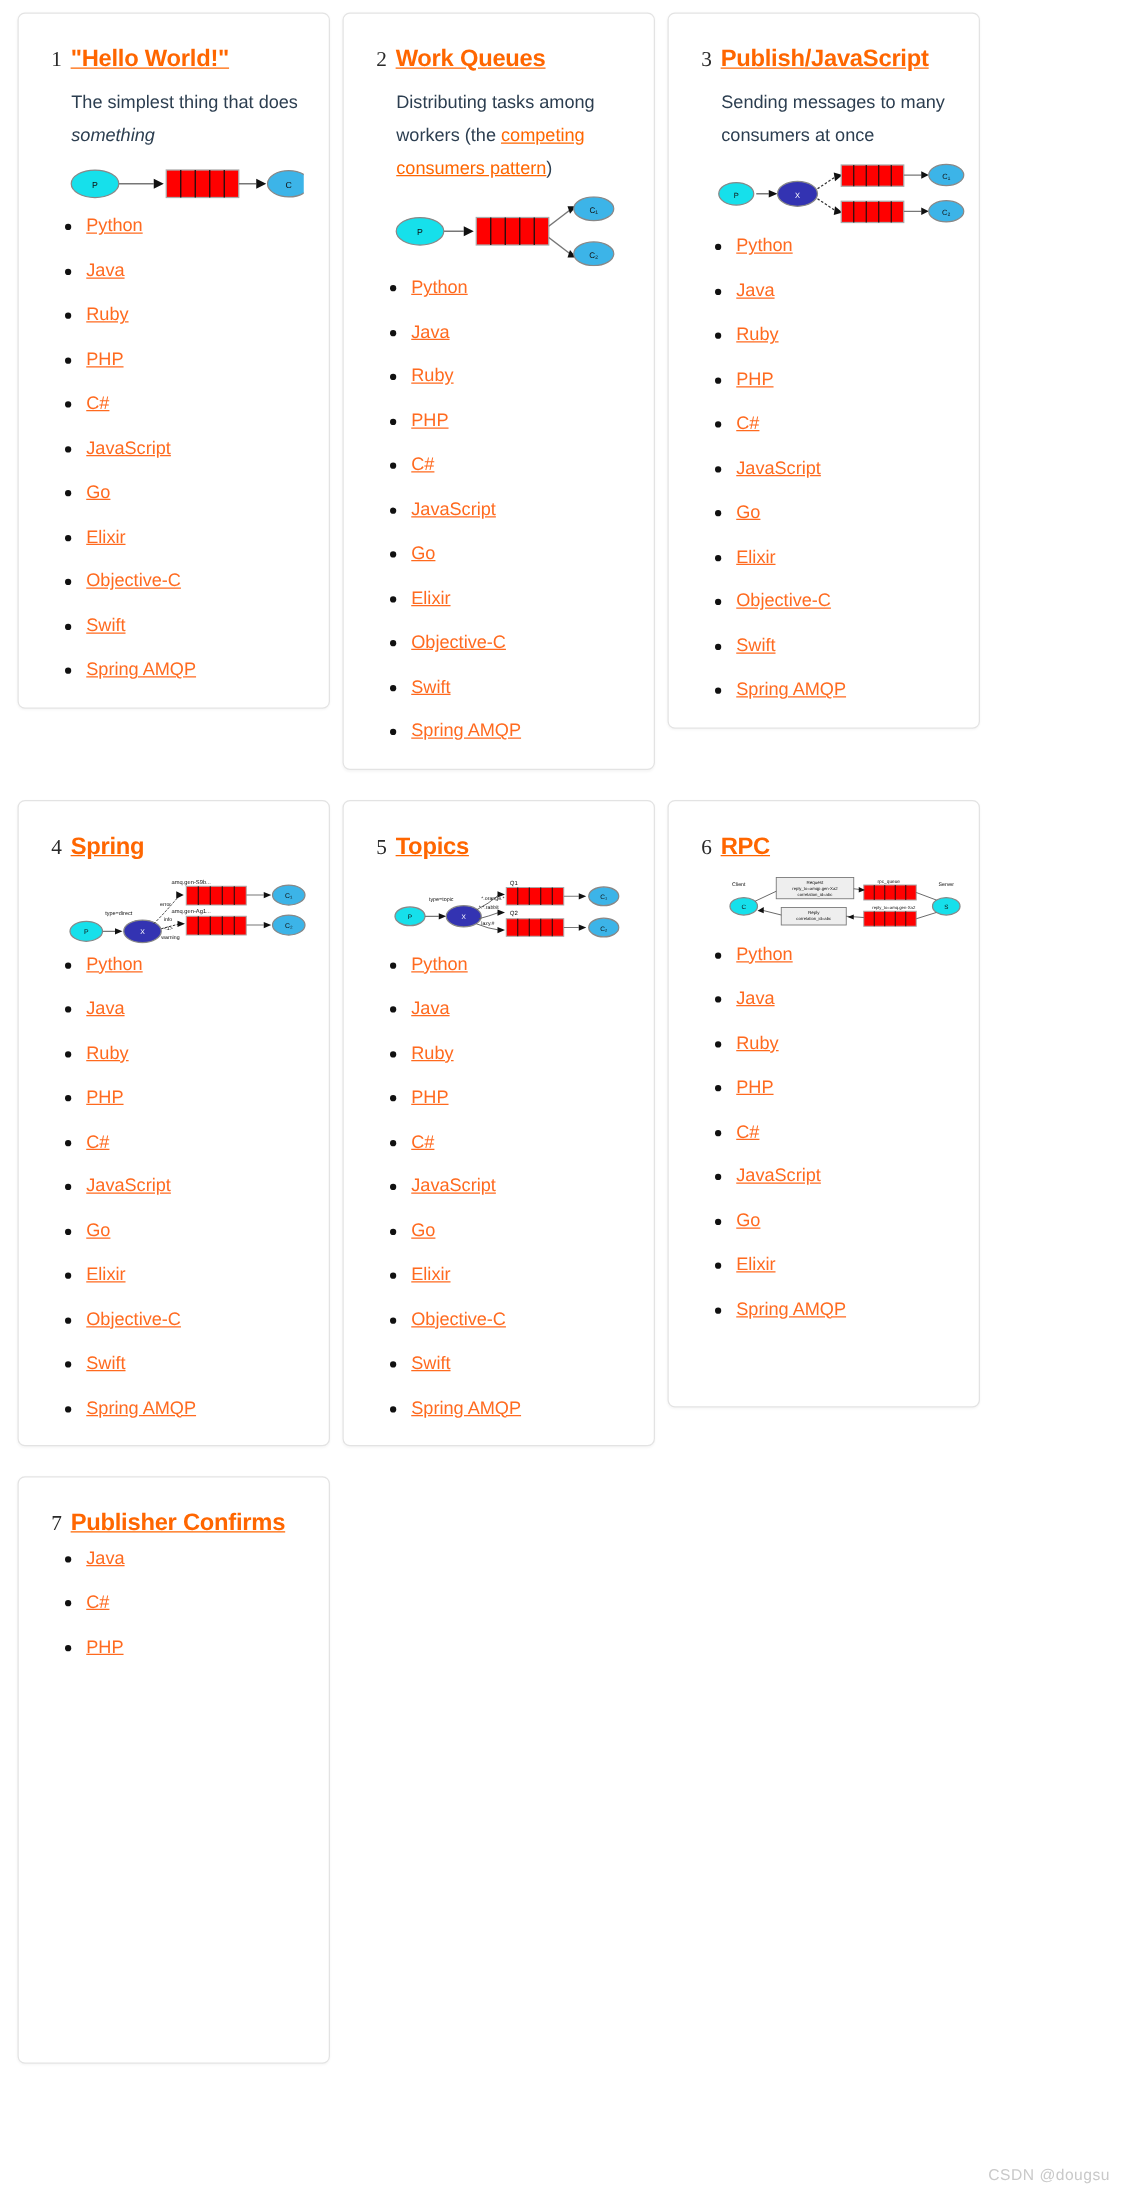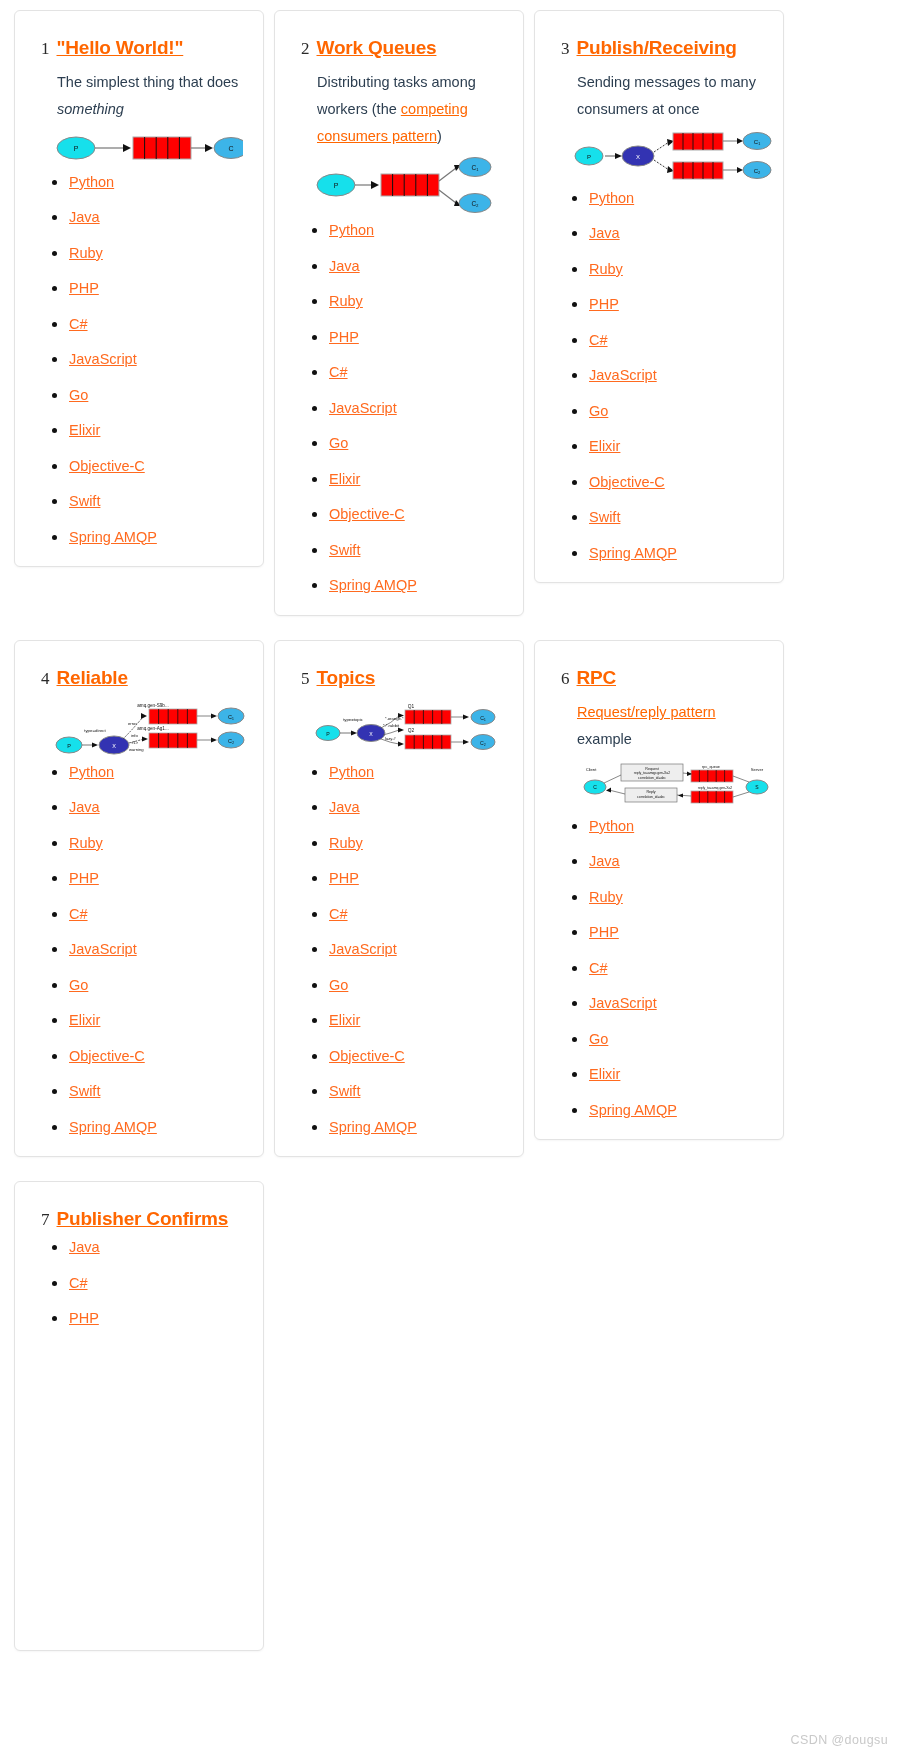--- a/index.html
+++ b/index.html
@@ -195,21 +195,21 @@
         <li><a>Elixir</a></li>
         <li><a>Objective-C</a></li>
         <li><a>Swift</a></li>
         <li><a>Spring AMQP</a></li>
       </ul>
     </div>
 
     <div class="card tall">
       <div class="card-head">
         <span class="num">3</span>
-        <span class="title">Publish/Receiving</span>
+        <span class="title">Publish/JavaScript</span>
       </div>
       <div class="desc">Sending messages to many consumers at once</div>
       <div class="diagram">
         <svg width="200" height="50" viewBox="0 0 200 50">
           <line x1="32" y1="25" x2="42" y2="25" stroke="#777" stroke-width="1.2"></line>
           <polygon points="42,22 49,25 42,28" fill="#111"></polygon>
           <ellipse cx="16" cy="25" rx="14" ry="9" fill="#16e0eb" stroke="#888" stroke-width="1"></ellipse>
           <text x="16" y="28" font-size="6" text-anchor="middle" fill="#111" font-family="'Liberation Sans',sans-serif">P</text>
           <ellipse cx="65" cy="25" rx="16" ry="10" fill="#3333b2" stroke="#888" stroke-width="1"></ellipse>
           <text x="65" y="28" font-size="6" text-anchor="middle" fill="#fff" font-family="'Liberation Sans',sans-serif">X</text>
@@ -250,21 +250,21 @@
         <li><a>Swift</a></li>
         <li><a>Spring AMQP</a></li>
       </ul>
     </div>
 
     <div class="spacer-row"></div>
 
     <div class="card tall">
       <div class="card-head">
         <span class="num">4</span>
-        <span class="title">Reliable</span>
+        <span class="title">Spring</span>
       </div>
       <div class="diagram">
         <svg width="200" height="56" viewBox="0 0 200 56">
           <text x="100" y="8" font-size="4.6" text-anchor="middle" fill="#111" font-family="'Liberation Sans',sans-serif">amq.gen-S9b...</text>
           <text x="100" y="31" font-size="4.6" text-anchor="middle" fill="#111" font-family="'Liberation Sans',sans-serif">amq.gen-Ag1...</text>
           <ellipse cx="16" cy="46" rx="13" ry="8" fill="#16e0eb" stroke="#888" stroke-width="1"></ellipse>
           <text x="16" y="48.5" font-size="5.5" text-anchor="middle" fill="#111" font-family="'Liberation Sans',sans-serif">P</text>
           <line x1="29" y1="46" x2="39" y2="46" stroke="#777" stroke-width="1"></line>
           <polygon points="39,43.5 45,46 39,48.5" fill="#111"></polygon>
           <ellipse cx="61" cy="46" rx="15" ry="9" fill="#3333b2" stroke="#888" stroke-width="1"></ellipse>
@@ -371,23 +371,20 @@
         <li><a>Swift</a></li>
         <li><a>Spring AMQP</a></li>
       </ul>
     </div>
 
     <div class="card tall">
       <div class="card-head">
         <span class="num">6</span>
         <span class="title">RPC</span>
       </div>
-      <div class="desc">
-        <span class="lnk">Request/reply pattern</span><span> example</span>
-      </div>
       <div class="diagram">
         <svg width="200" height="48" viewBox="0 0 200 48">
           <text x="18" y="10" font-size="4.2" text-anchor="middle" fill="#111" font-family="'Liberation Sans',sans-serif">Client</text>
           <ellipse cx="22" cy="26" rx="11" ry="7" fill="#16e0eb" stroke="#888" stroke-width="1"></ellipse>
           <text x="22" y="28" font-size="5" text-anchor="middle" fill="#111" font-family="'Liberation Sans',sans-serif">C</text>
           <rect x="48" y="3" width="62" height="17" fill="#eeeeee" stroke="#777" stroke-width="0.7"></rect>
           <text x="79" y="8.5" font-size="3.6" text-anchor="middle" fill="#111" font-family="'Liberation Sans',sans-serif">Request</text>
           <text x="79" y="13" font-size="3.4" text-anchor="middle" fill="#111" font-family="'Liberation Sans',sans-serif">reply_to=amqp.gen-Xa2</text>
           <text x="79" y="17.5" font-size="3.4" text-anchor="middle" fill="#111" font-family="'Liberation Sans',sans-serif">correlation_id=abc</text>
           <line x1="31" y1="22" x2="48" y2="14" stroke="#555" stroke-width="0.7"></line>

